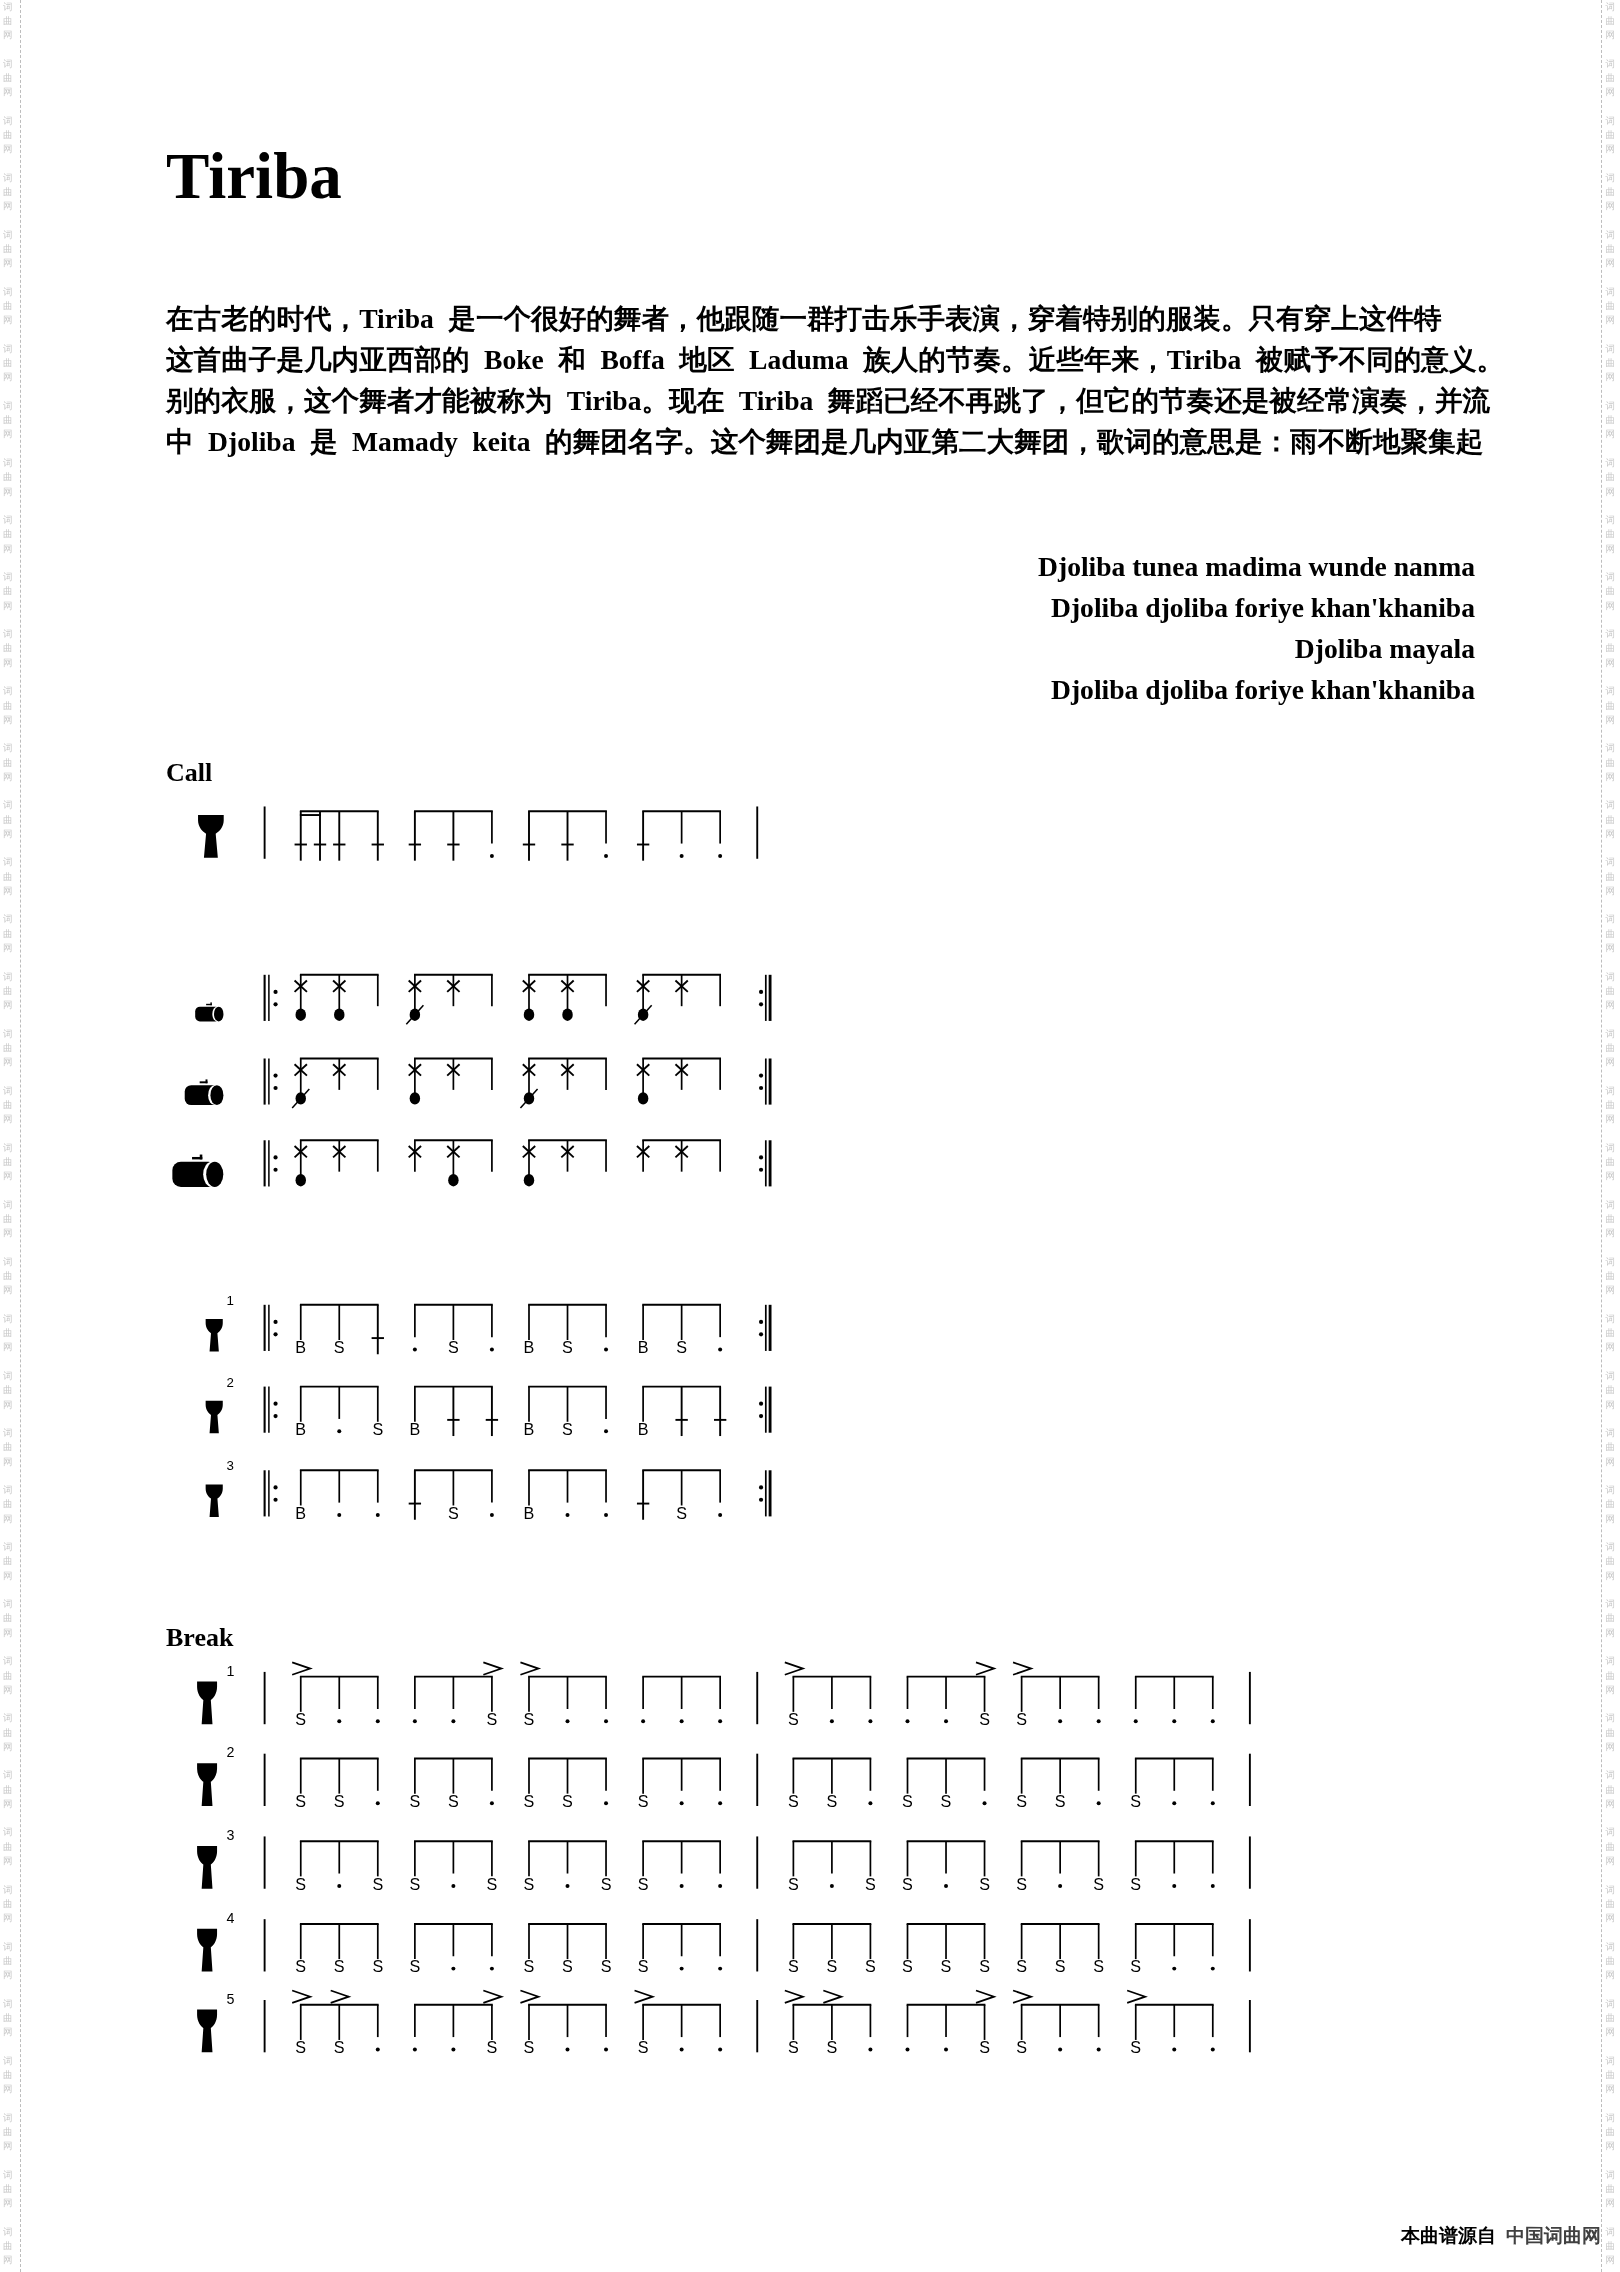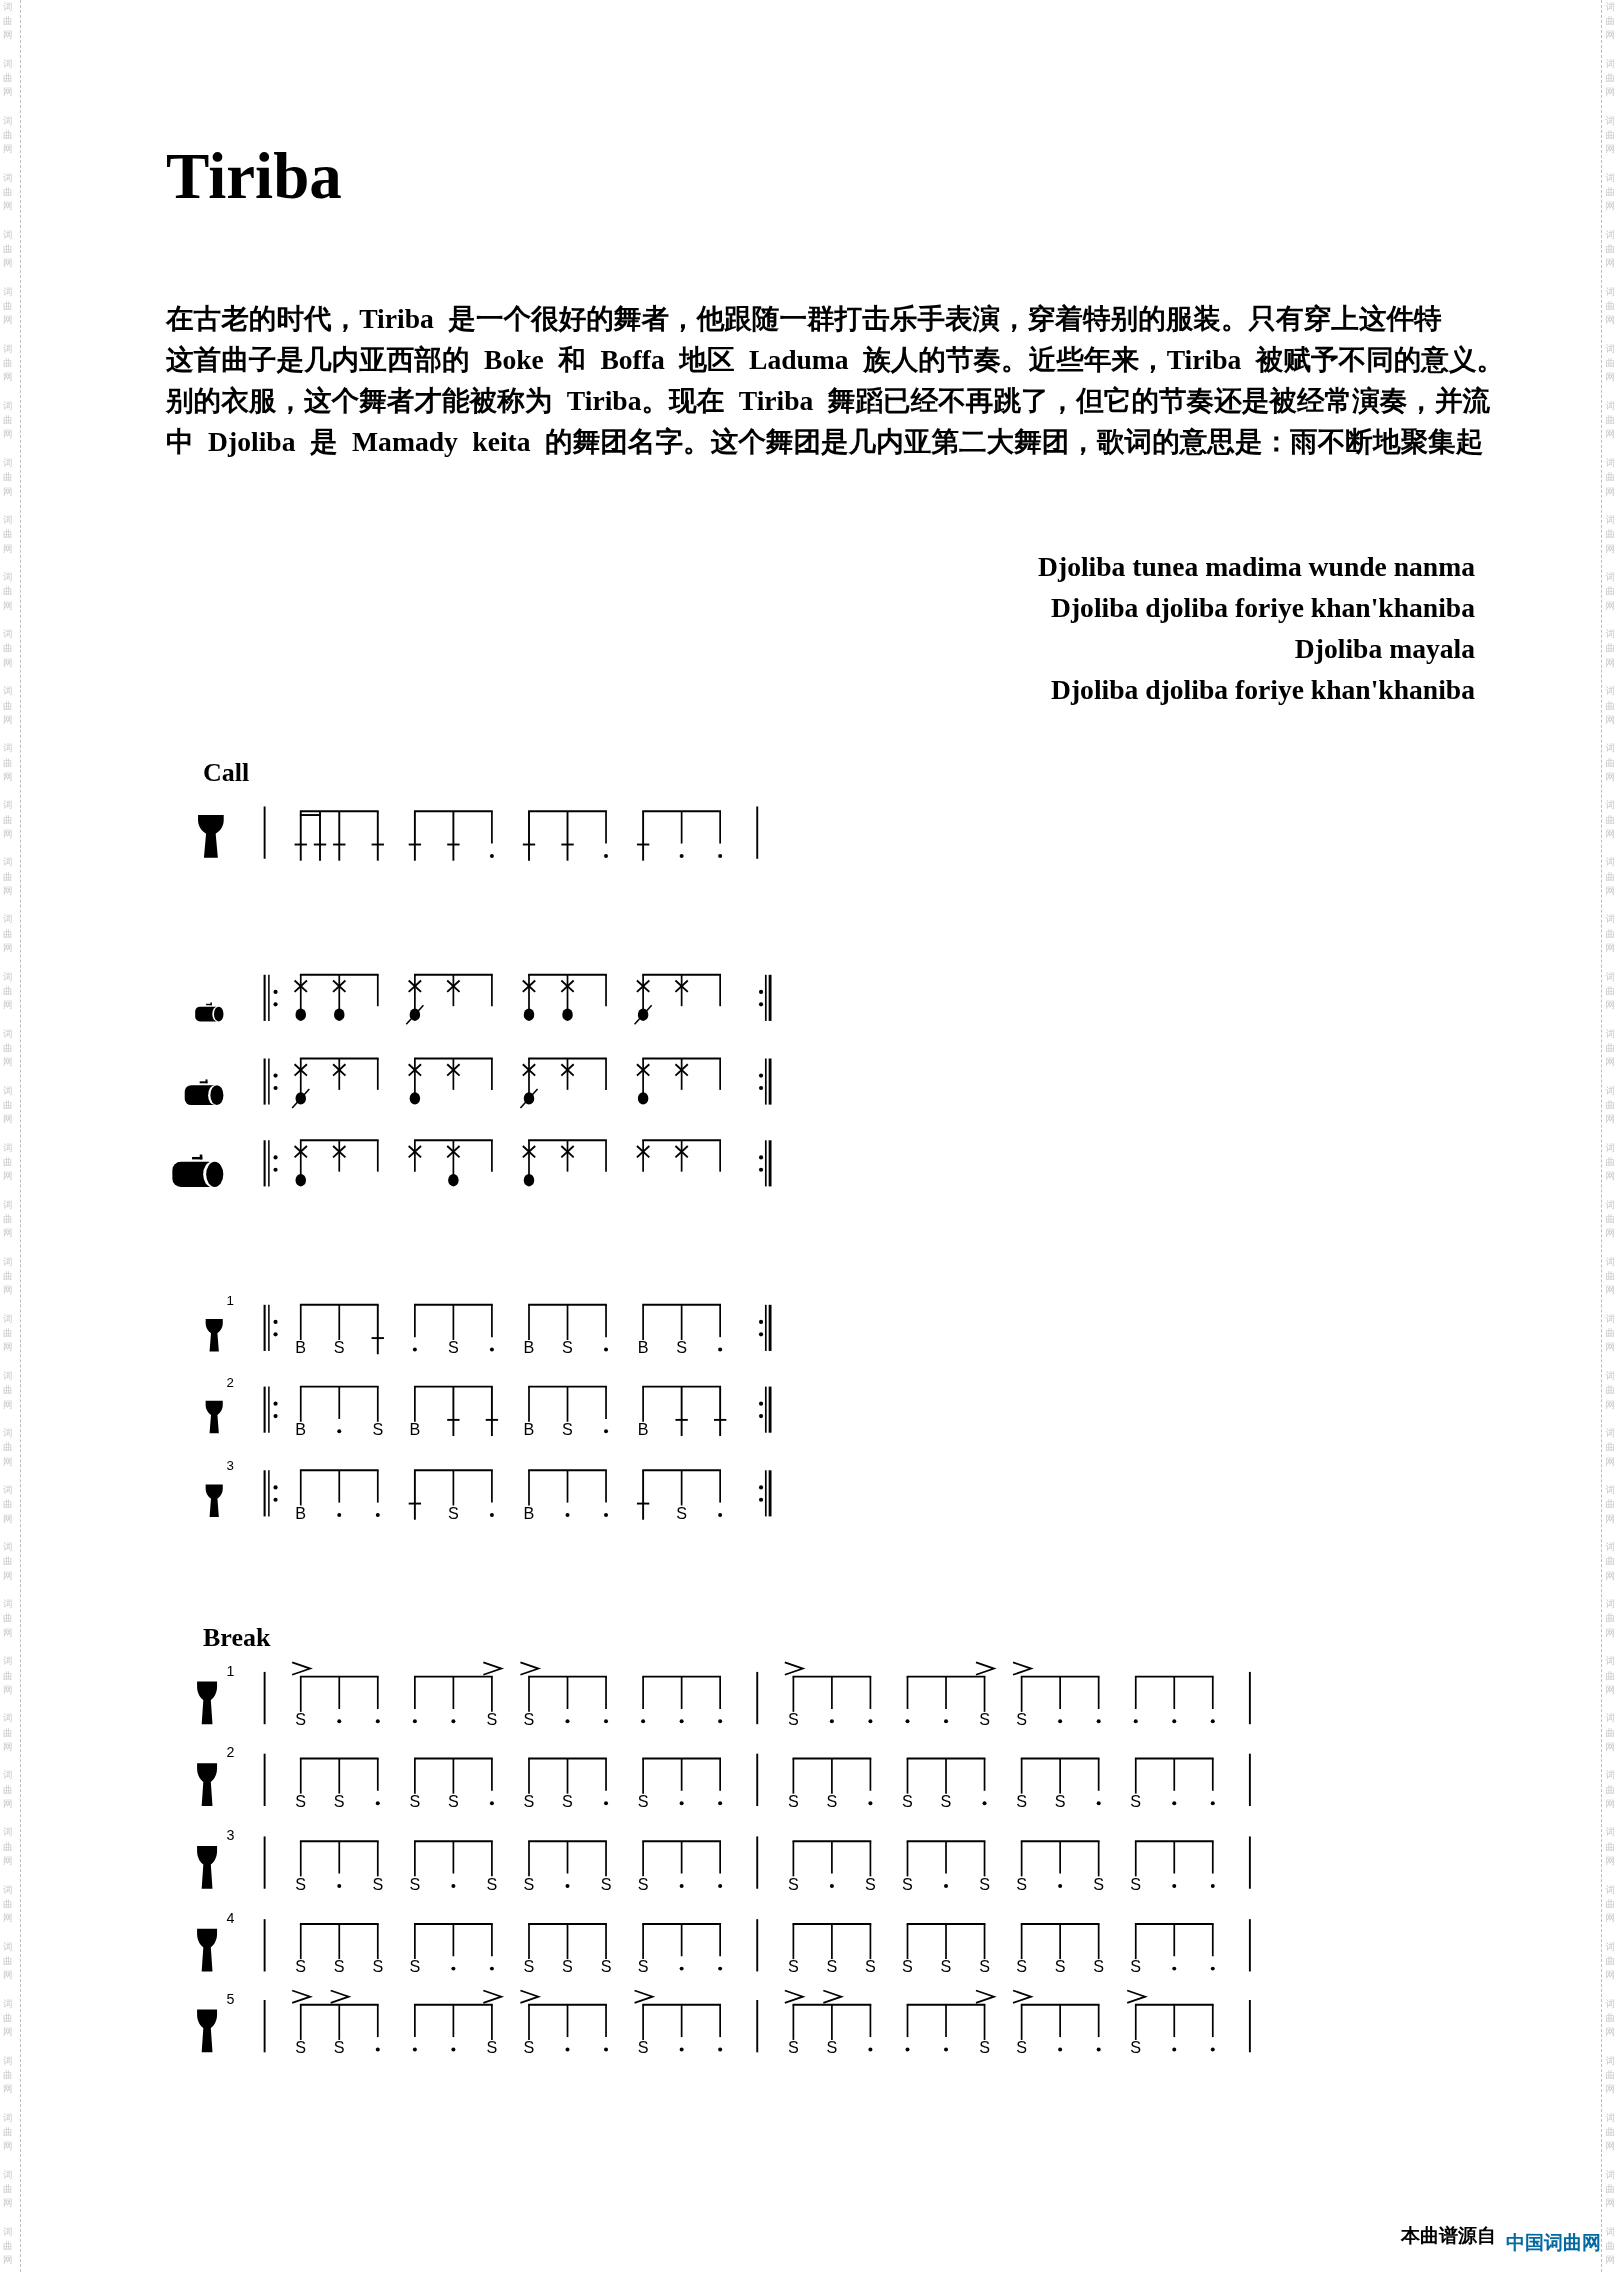--- a/index.html
+++ b/index.html
@@ -7,21 +7,21 @@
     width: 1621px; height: 2272px; position: relative; overflow: hidden;
     font-family: "Liberation Serif", "DejaVu Serif", serif; color: #000;
   }
   .abs { position: absolute; font-weight: bold; }
   .dash-rule { position: absolute; top: 0; height: 2272px; width: 0; border-left: 1px dashed #bdbdbd; }
   #title { left: 166px; top: 144px; font-size: 65px; line-height: 65px; white-space: nowrap; }
   #intro { left: 166px; top: 298px; width: 1332px; font-size: 27.6px; line-height: 41px; word-spacing: 7.6px; }
   #intro .line { display: block; white-space: nowrap; }
   #lyrics { left: 166px; top: 546px; width: 1309px; font-size: 27.6px; line-height: 41px; text-align: right; }
   #lyrics .lyric { display: block; white-space: nowrap; }
-  .section-label { font-size: 26px; line-height: 26px; white-space: nowrap; left: 166px; margin-left: 37px; }
+  .section-label { font-size: 26px; line-height: 26px; white-space: nowrap; left: 166px; }
   #call-label { top: 760px; }
   #break-label { top: 1625px; }
   #notation { position: absolute; left: 0; top: 0; }
   .nl { font-family: "Liberation Sans", "DejaVu Sans", sans-serif; font-size: 17px; fill: #000; }
   .num { font-family: "Liberation Sans", "DejaVu Sans", sans-serif; fill: #000; }
   .wm { font-family: "DejaVu Sans", sans-serif; font-size: 10px; }
   .footer-text { top: 2226px; font-size: 19px; line-height: 19px; font-weight: bold; white-space: nowrap;
                  font-family: "DejaVu Sans", "Liberation Sans", sans-serif; }
   #footer-source { left: 1401px; color: #000; }
   #footer-site { left: 1506px; }
@@ -1513,14 +1513,14 @@
           <g>
             <line x1="1275" y1="2108" x2="1275" y2="2142" stroke="#000" stroke-width="1.8"></line>
             <circle cx="1275" cy="2155" r="2.1" fill="#000"></circle>
           </g>
         </g>
       </g>
     </g>
   </svg>
 
 <div class="abs footer-text" id="footer-source">本曲谱源自</div>
-<div class="abs footer-text" id="footer-site" style="color: #0369a1; margin-top: 7px;">中国词曲网</div>
+<div class="abs footer-text" id="footer-site" style="color: #404040;">中国词曲网</div>
 
 
 </body></html>

